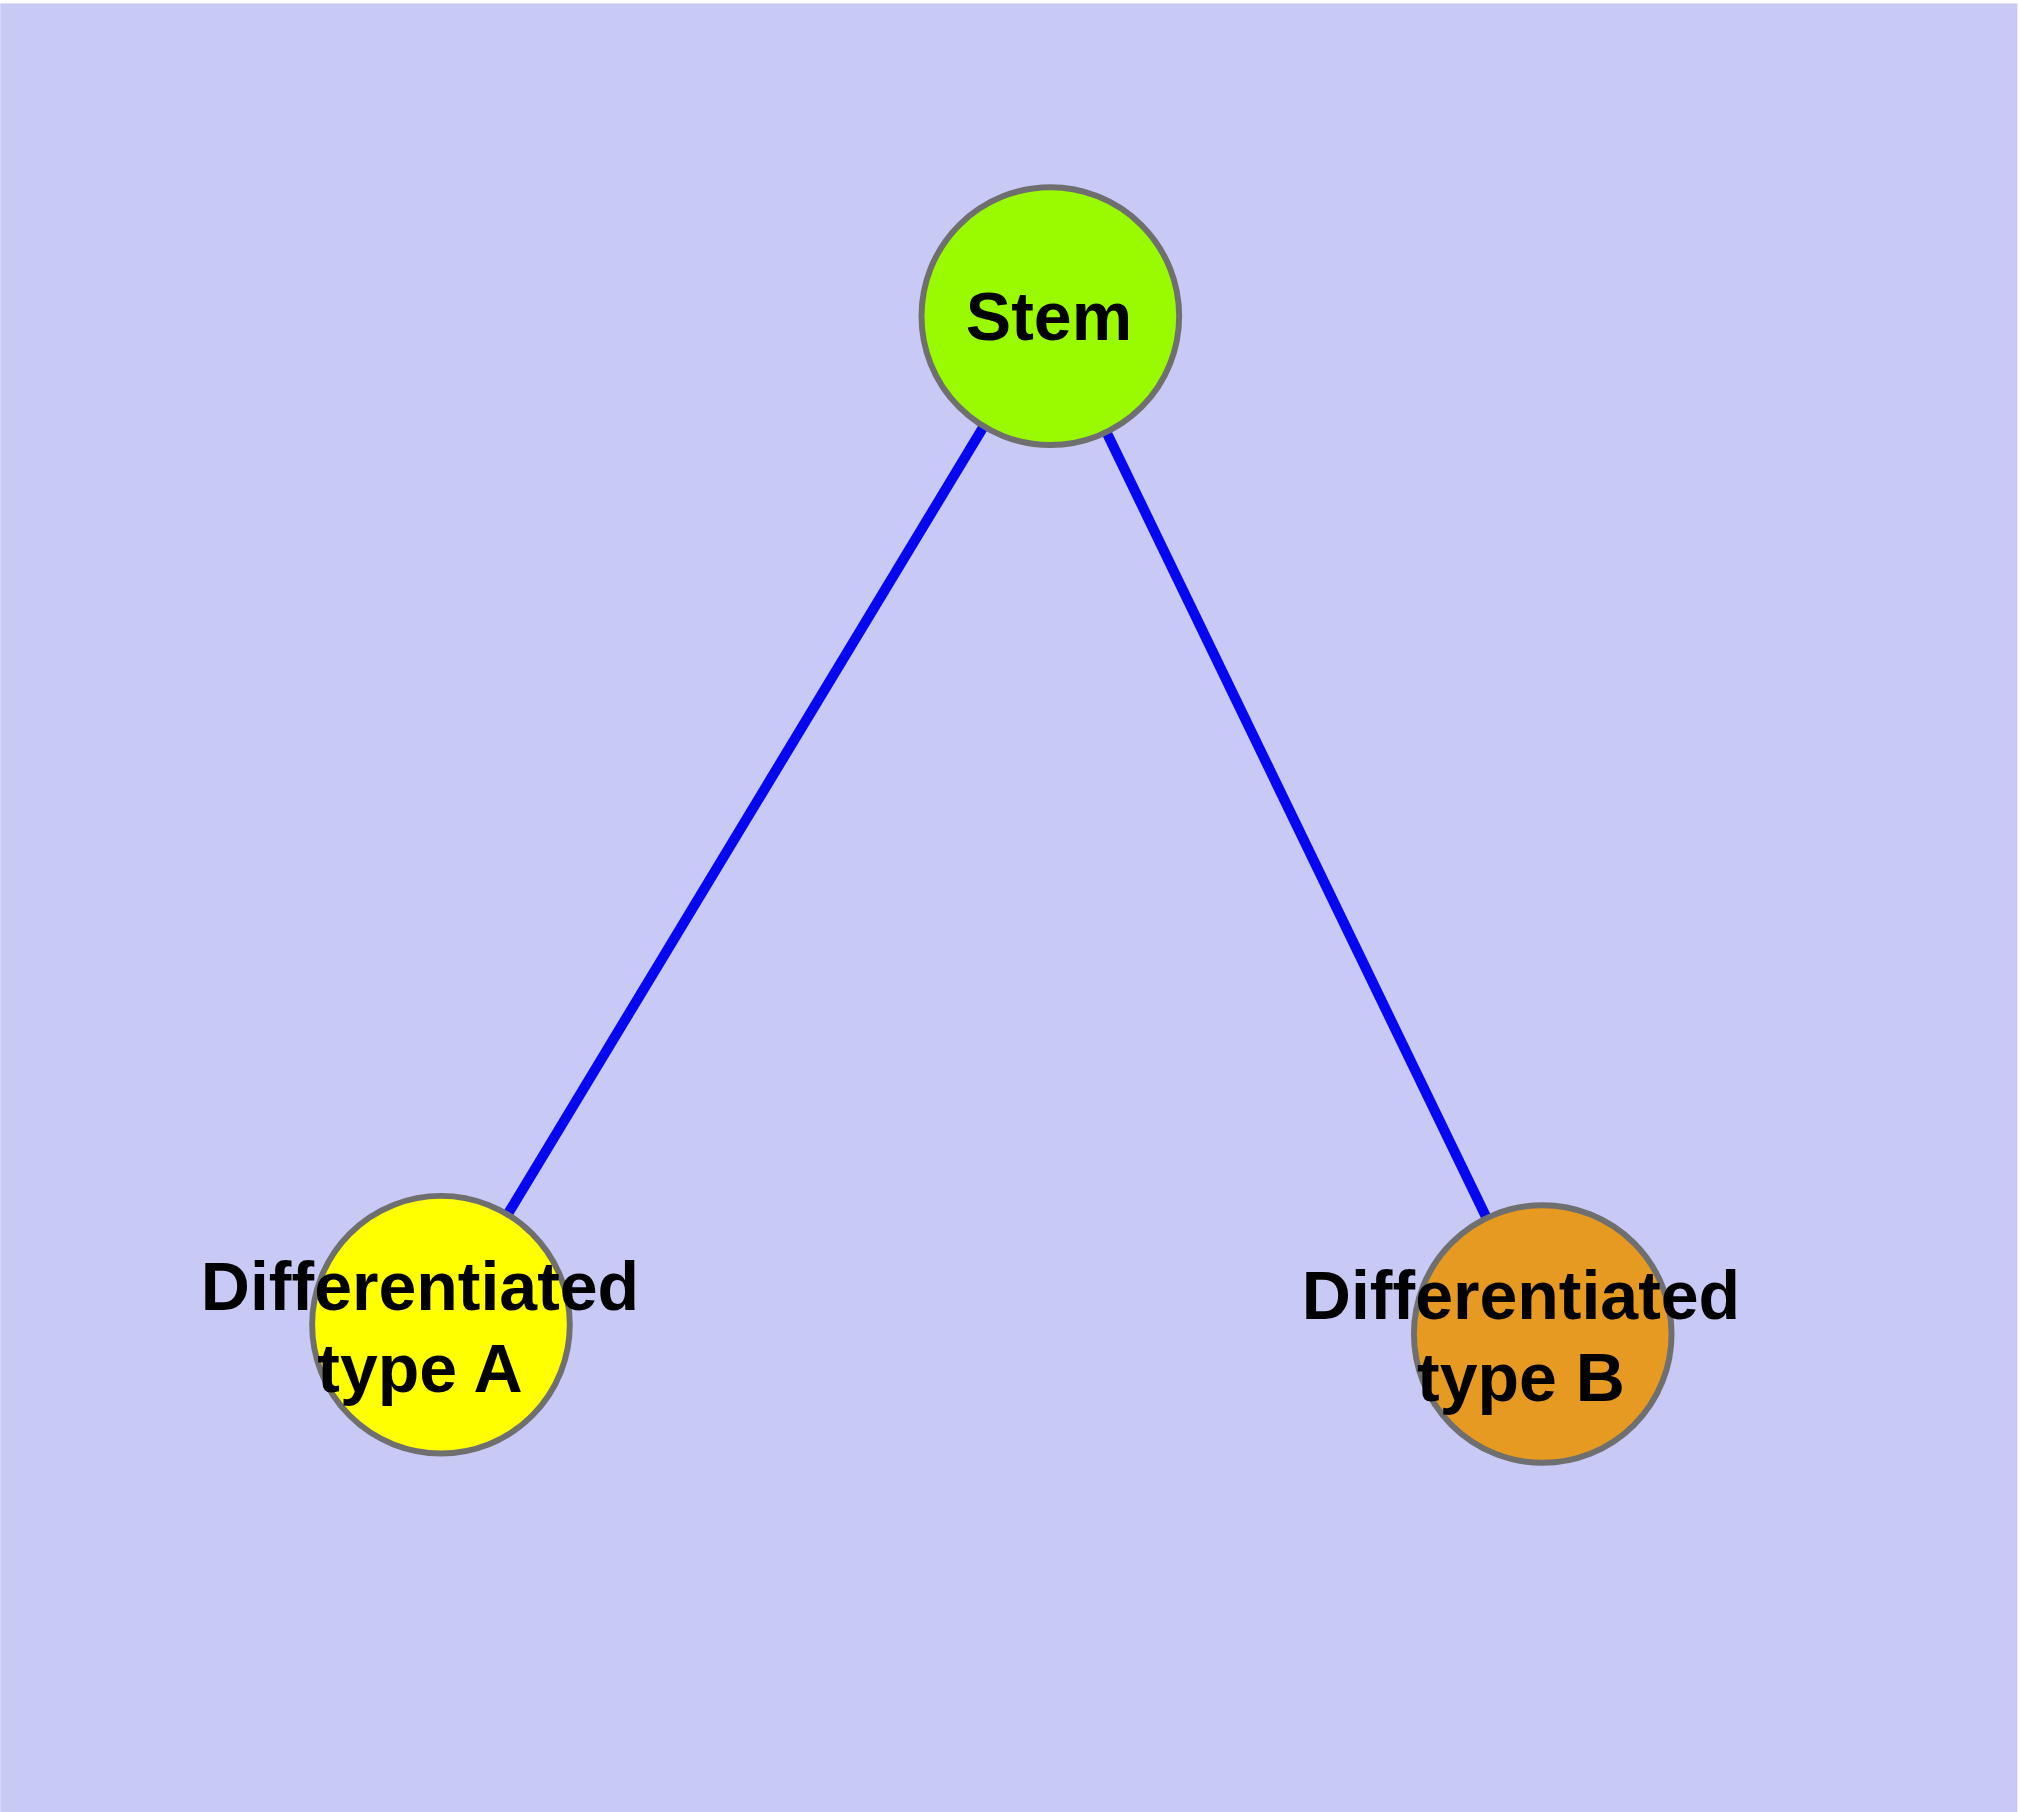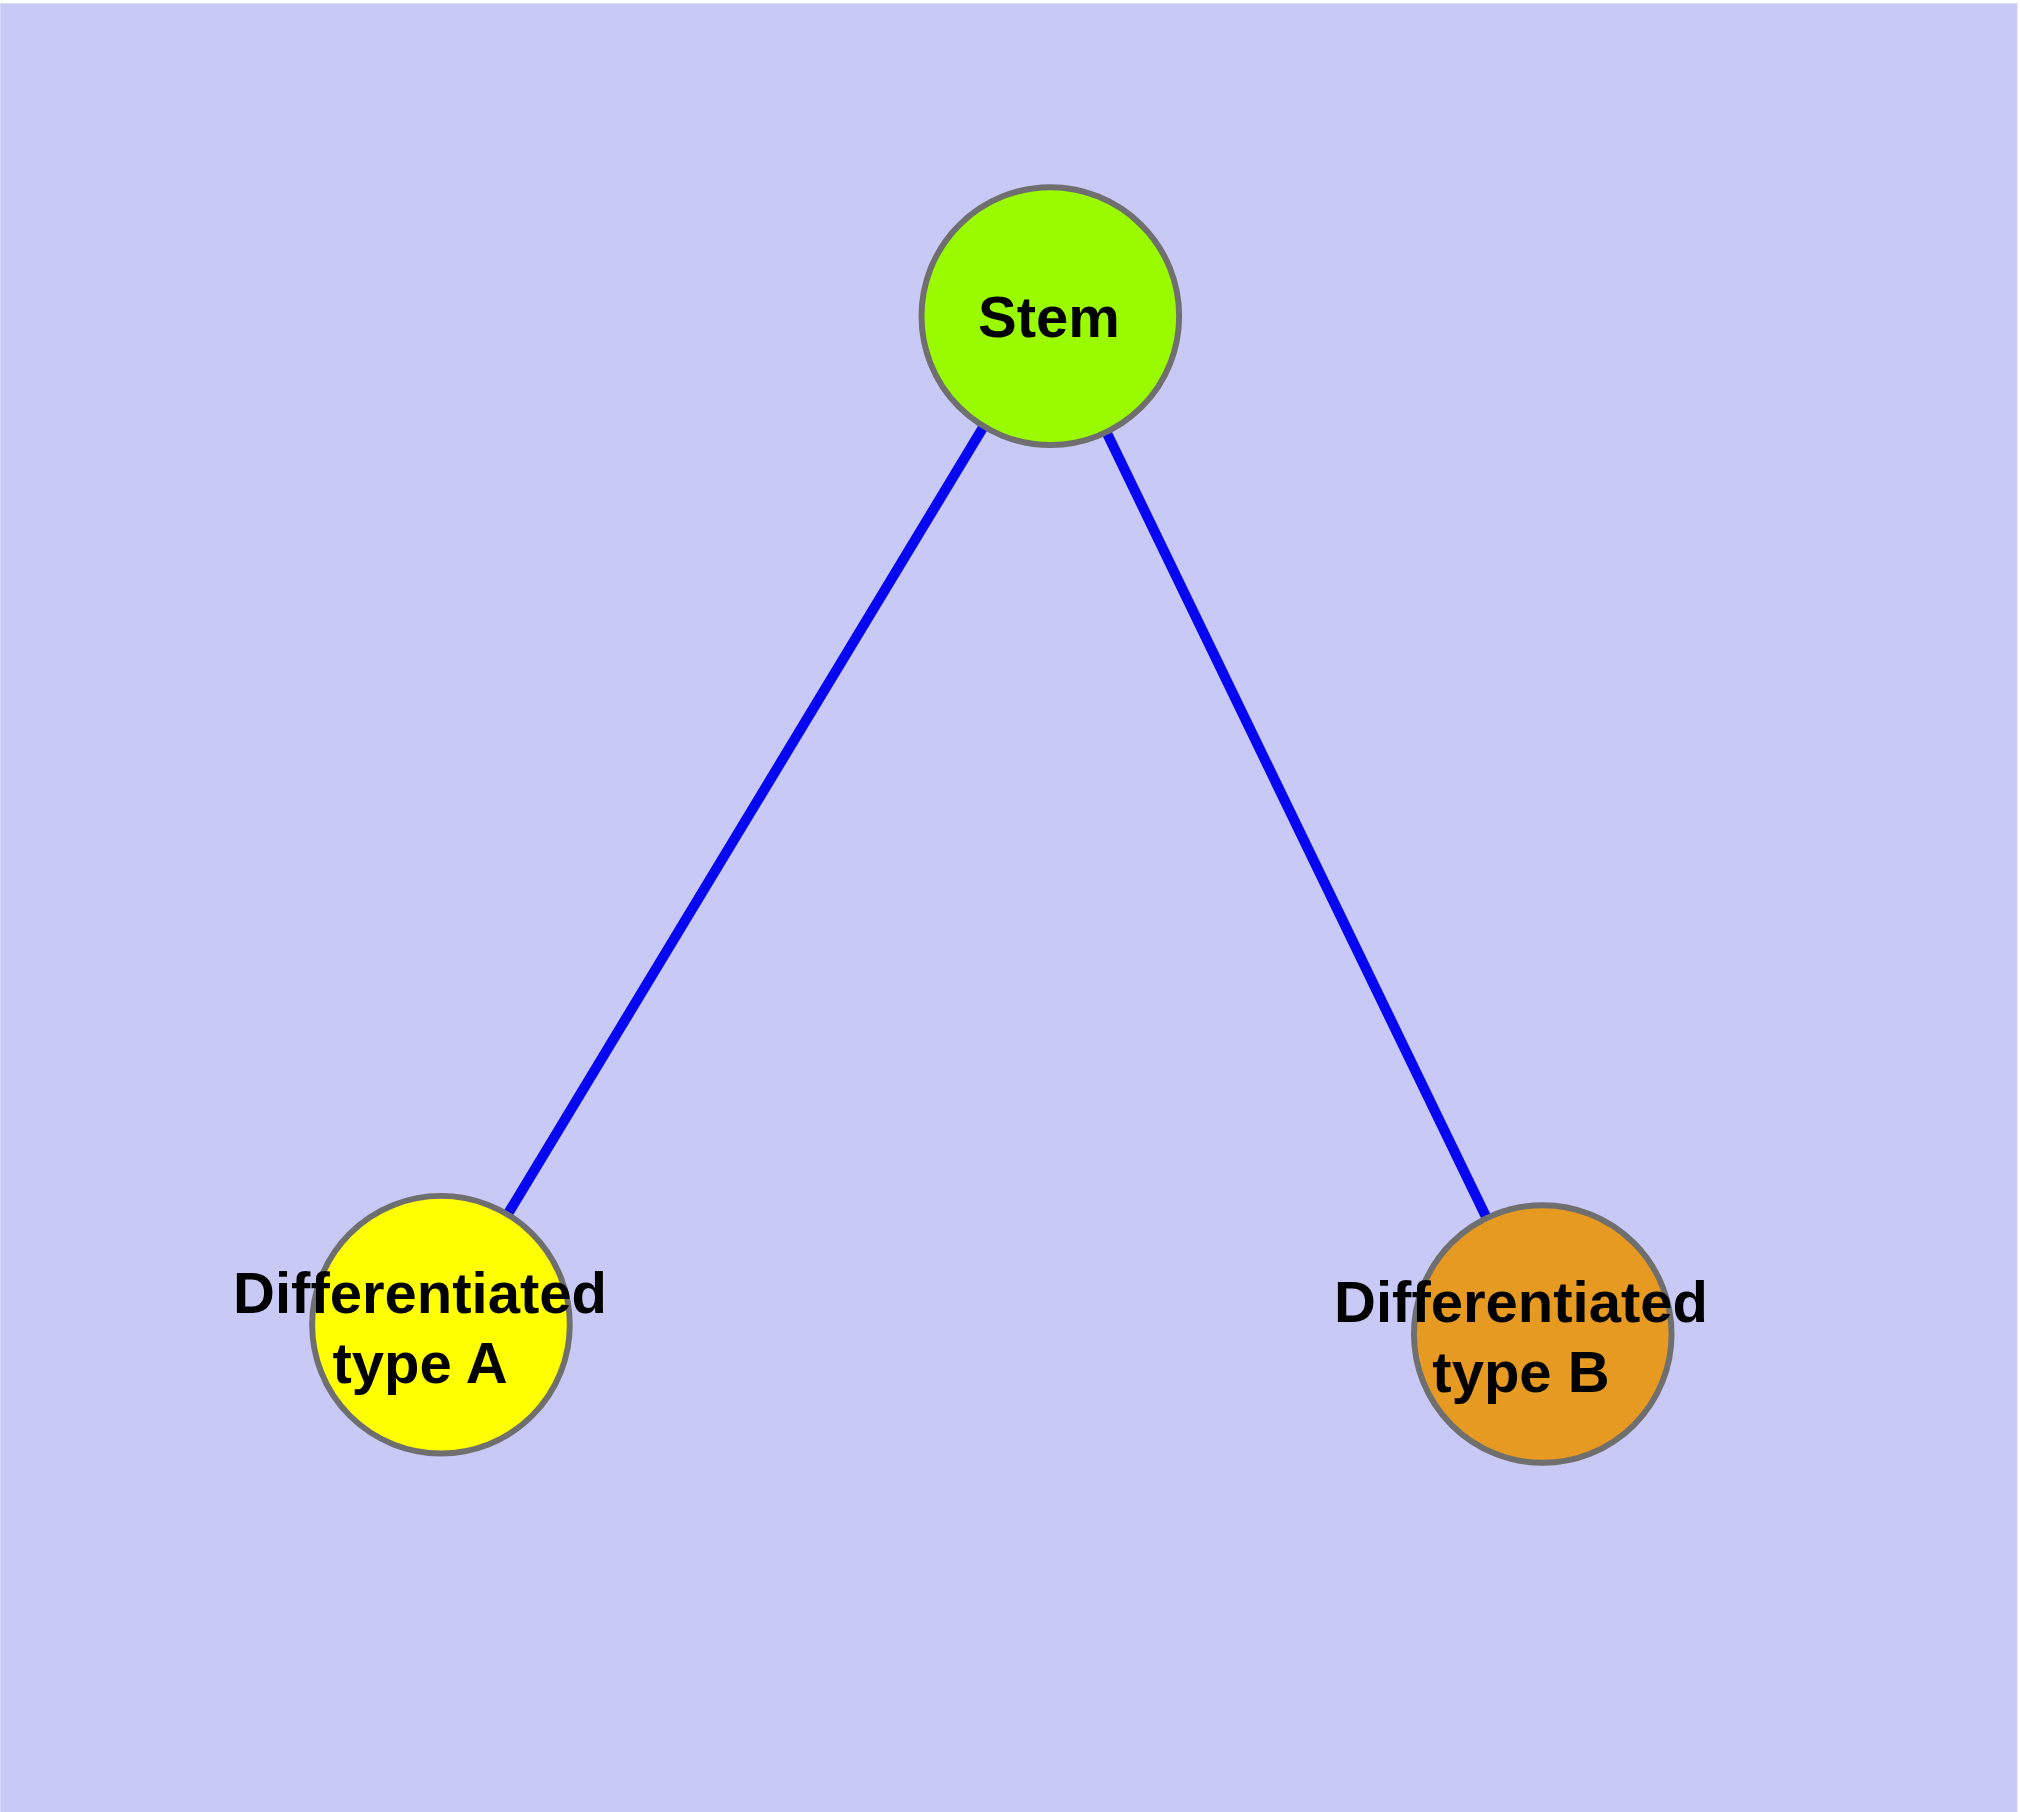--- a/index.html
+++ b/index.html
@@ -20,21 +20,21 @@
     left: 0;
     top: 0;
     width: 2021px;
     height: 1812px;
     display: block;
   }
   .node-label {
     position: absolute;
     transform: translate(-50%, -50%);
     font-weight: bold;
-    font-size: 58px;
+    font-size: 68px;
     line-height: 1.2;
     color: #000000;
     text-align: center;
     white-space: pre-line;
     pointer-events: none;
   }
   .label-stem   { left: 1049px; top: 317px;  }
   .label-type-a { left: 420px;  top: 1328px; }
   .label-type-b { left: 1521px; top: 1337px; }
 </style>

